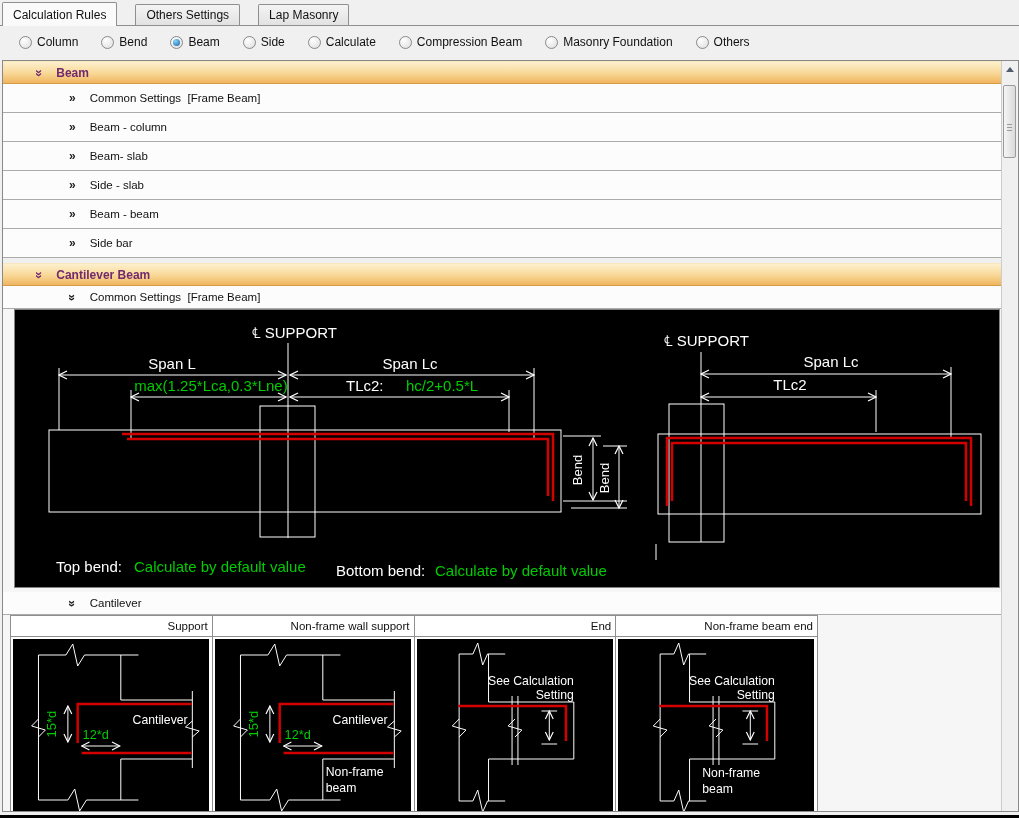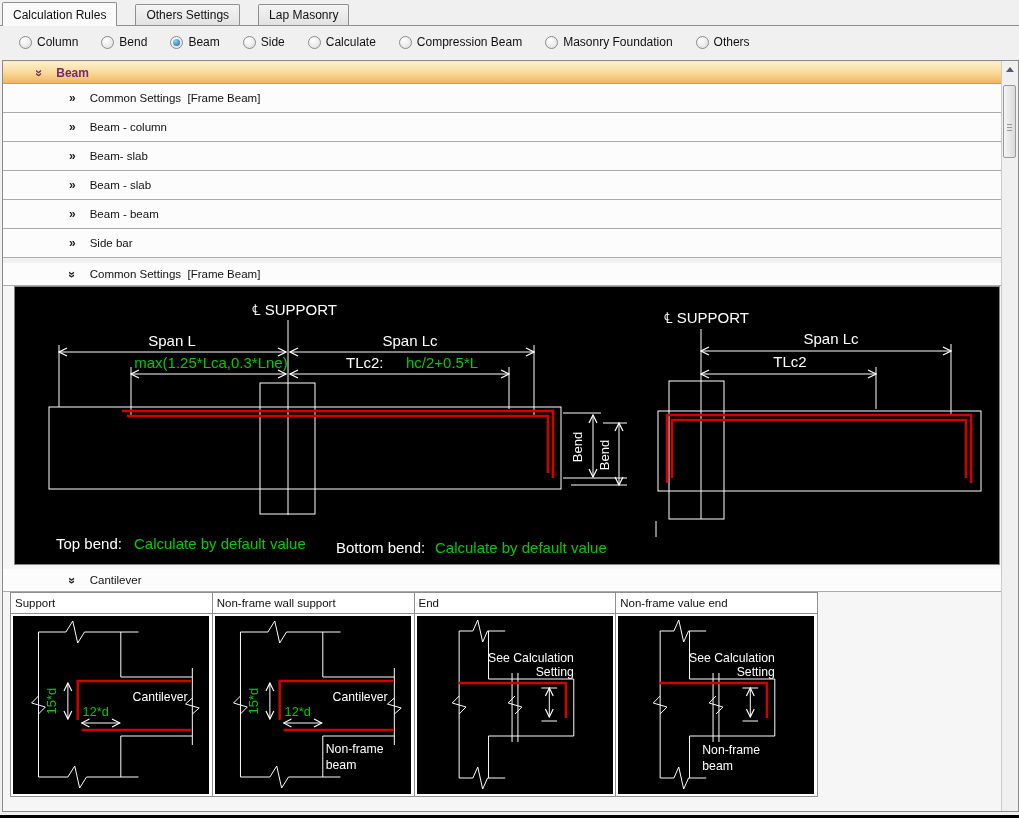--- a/index.html
+++ b/index.html
@@ -46,21 +46,21 @@
   .wl { stroke:#ffffff; stroke-width:1; fill:none; }
   .rl { fill:none; }
   .wt { fill:#ffffff; font-size:15px; }
   .bt { fill:#ffffff; font-size:13px; }
   .gt { font-size:15px; }
   .ct { fill:#ffffff; font-size:12.5px; }
   .cg { font-size:13px; }
   
   .ctable { border-collapse:collapse; table-layout:fixed; width:808px; margin-left:7px; background:#fff; }
   .ctable th { border:1px solid #8f8f8f; background:#ffffff; font-weight:normal; font-size:11.5px;
-               text-align:left; padding:2px 4px; height:16px; }
+               text-align:right; padding:2px 4px; height:16px; }
   .ctable td { border:1px solid #8f8f8f; background:#ffffff; padding:2px; vertical-align:top; }
   .ctable td svg { display:block; background:#000; }
   
   .vscroll { position:absolute; right:0; top:0; bottom:0; width:17px; background:#f0f0f0;
              border-left:1px solid #cccccc; box-sizing:border-box; }
   .sb-up { height:16px; display:flex; align-items:center; justify-content:center; }
   .sb-up-arrow { width:0; height:0; border-left:4px solid transparent; border-right:4px solid transparent;
              border-bottom:5px solid #505b6b; }
   .sb-thumb { position:absolute; left:1px; top:24px; width:13px; height:73px;
              background:linear-gradient(90deg,#f5f5f5,#dadada); border:1px solid #9a9a9a;
@@ -128,34 +128,38 @@
     <div class="lrow">
       <span class="chev">»</span>
       <span class="lrow-label">Beam - column</span>
     </div>
     <div class="lrow">
       <span class="chev">»</span>
       <span class="lrow-label">Beam- slab</span>
     </div>
     <div class="lrow">
       <span class="chev">»</span>
-      <span class="lrow-label">Beam - slab</span>
+      <span class="lrow-label">Side - slab</span>
     </div>
     <div class="lrow">
       <span class="chev">»</span>
       <span class="lrow-label">Beam - beam</span>
     </div>
     <div class="lrow">
       <span class="chev">»</span>
       <span class="lrow-label">Side bar</span>
     </div>
 
     <div class="sub-gap"></div>
 
     
+    <div class="section-header">
+      <span class="hdr-chev">»</span>
+      <span class="hdr-title">Cantilever Beam</span>
+    </div>
     <div class="lrow xrow">
       <span class="chev down">»</span>
       <span class="lrow-label">Common Settings  [Frame Beam]</span>
     </div>
 
     
     <svg class="diagram" viewBox="0 0 984 277" width="984" height="277">
       <defs>
         <marker id="m0" markerWidth="10" markerHeight="10" refX="9" refY="5" orient="auto-start-reverse" markerUnits="userSpaceOnUse">
           <path d="M1,1 L9,5 L1,9" fill="none" stroke="#fff" stroke-width="1.2"></path>
@@ -223,21 +227,21 @@
       <span class="lrow-label">Cantilever</span>
     </div>
 
     
     <table class="ctable">
       <tbody>
           <tr>
         <th>Support</th>
         <th>Non-frame wall support</th>
         <th>End</th>
-        <th>Non-frame value end</th>
+        <th>Non-frame beam end</th>
       </tr>
       <tr>
 
         <td>
           <svg viewBox="0 0 200 178" width="196" height="178" preserveAspectRatio="none">
             <defs>
               <marker id="m1" markerWidth="10" markerHeight="10" refX="9" refY="5" orient="auto-start-reverse" markerUnits="userSpaceOnUse">
                 <path d="M1,1 L9,5 L1,9" fill="none" stroke="#fff" stroke-width="1.2"></path>
               </marker>
             </defs>

